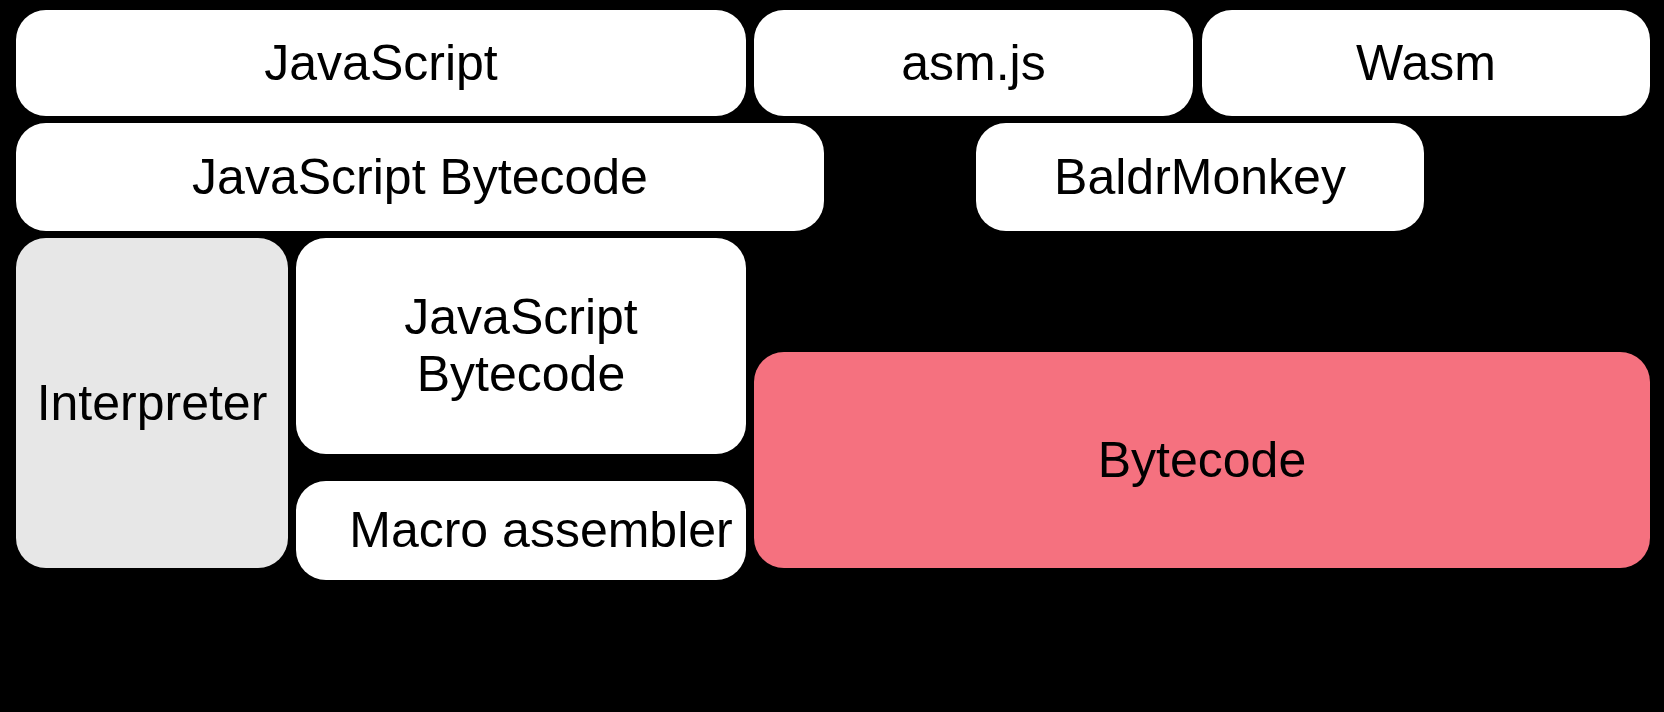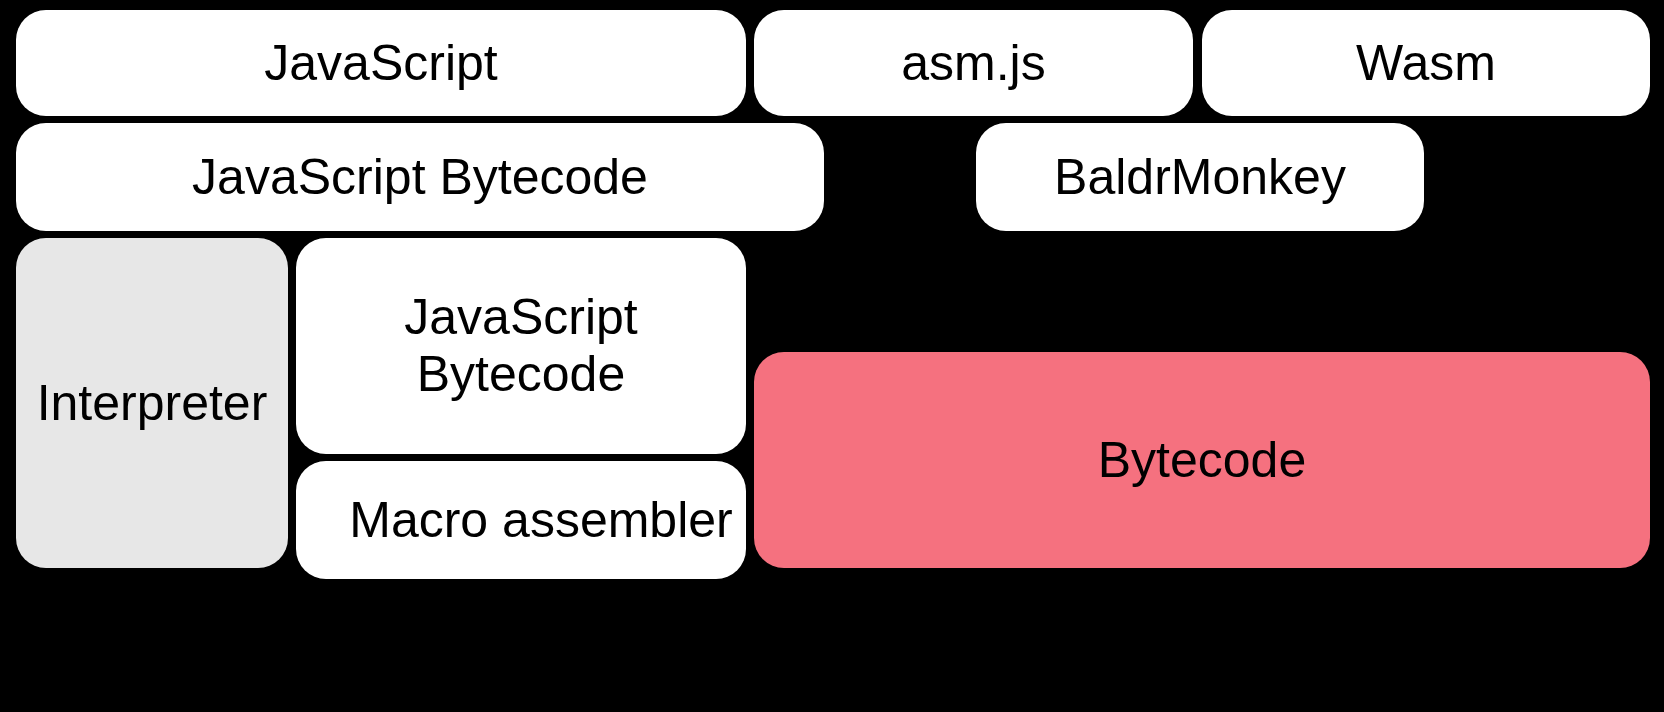--- a/index.html
+++ b/index.html
@@ -37,21 +37,21 @@
 
   
   .n-js-bytecode       { left: 16px;   top: 123px; width: 808px;  height: 108px; }
   .n-baldrmonkey       { left: 976px;  top: 123px; width: 448px;  height: 108px; }
 
   
   .n-interpreter       { left: 16px;   top: 238px; width: 272px;  height: 330px; }
   .n-js-baseline       { left: 296px;  top: 238px; width: 450px;  height: 216px; }
   .n-ion-mir           { left: 754px;  top: 238px; width: 439px;  height: 107px; }
   .n-cranelift         { left: 754px;  top: 352px; width: 896px;  height: 216px; }
-  .n-macro-assembler   { left: 296px;  top: 461px; width: 450px;  height: 118px; padding-left: 40px; }
+  .n-macro-assembler   { left: 296px;  top: 481px; width: 450px;  height: 99px; padding-left: 40px; }
 
   
   .n-native-code       { left: 296px;  top: 576px; width: 1354px; height: 107px; }
 </style>
 </head>
 <body>
 
 <div class="canvas">
 
   <div class="node n-javascript">

